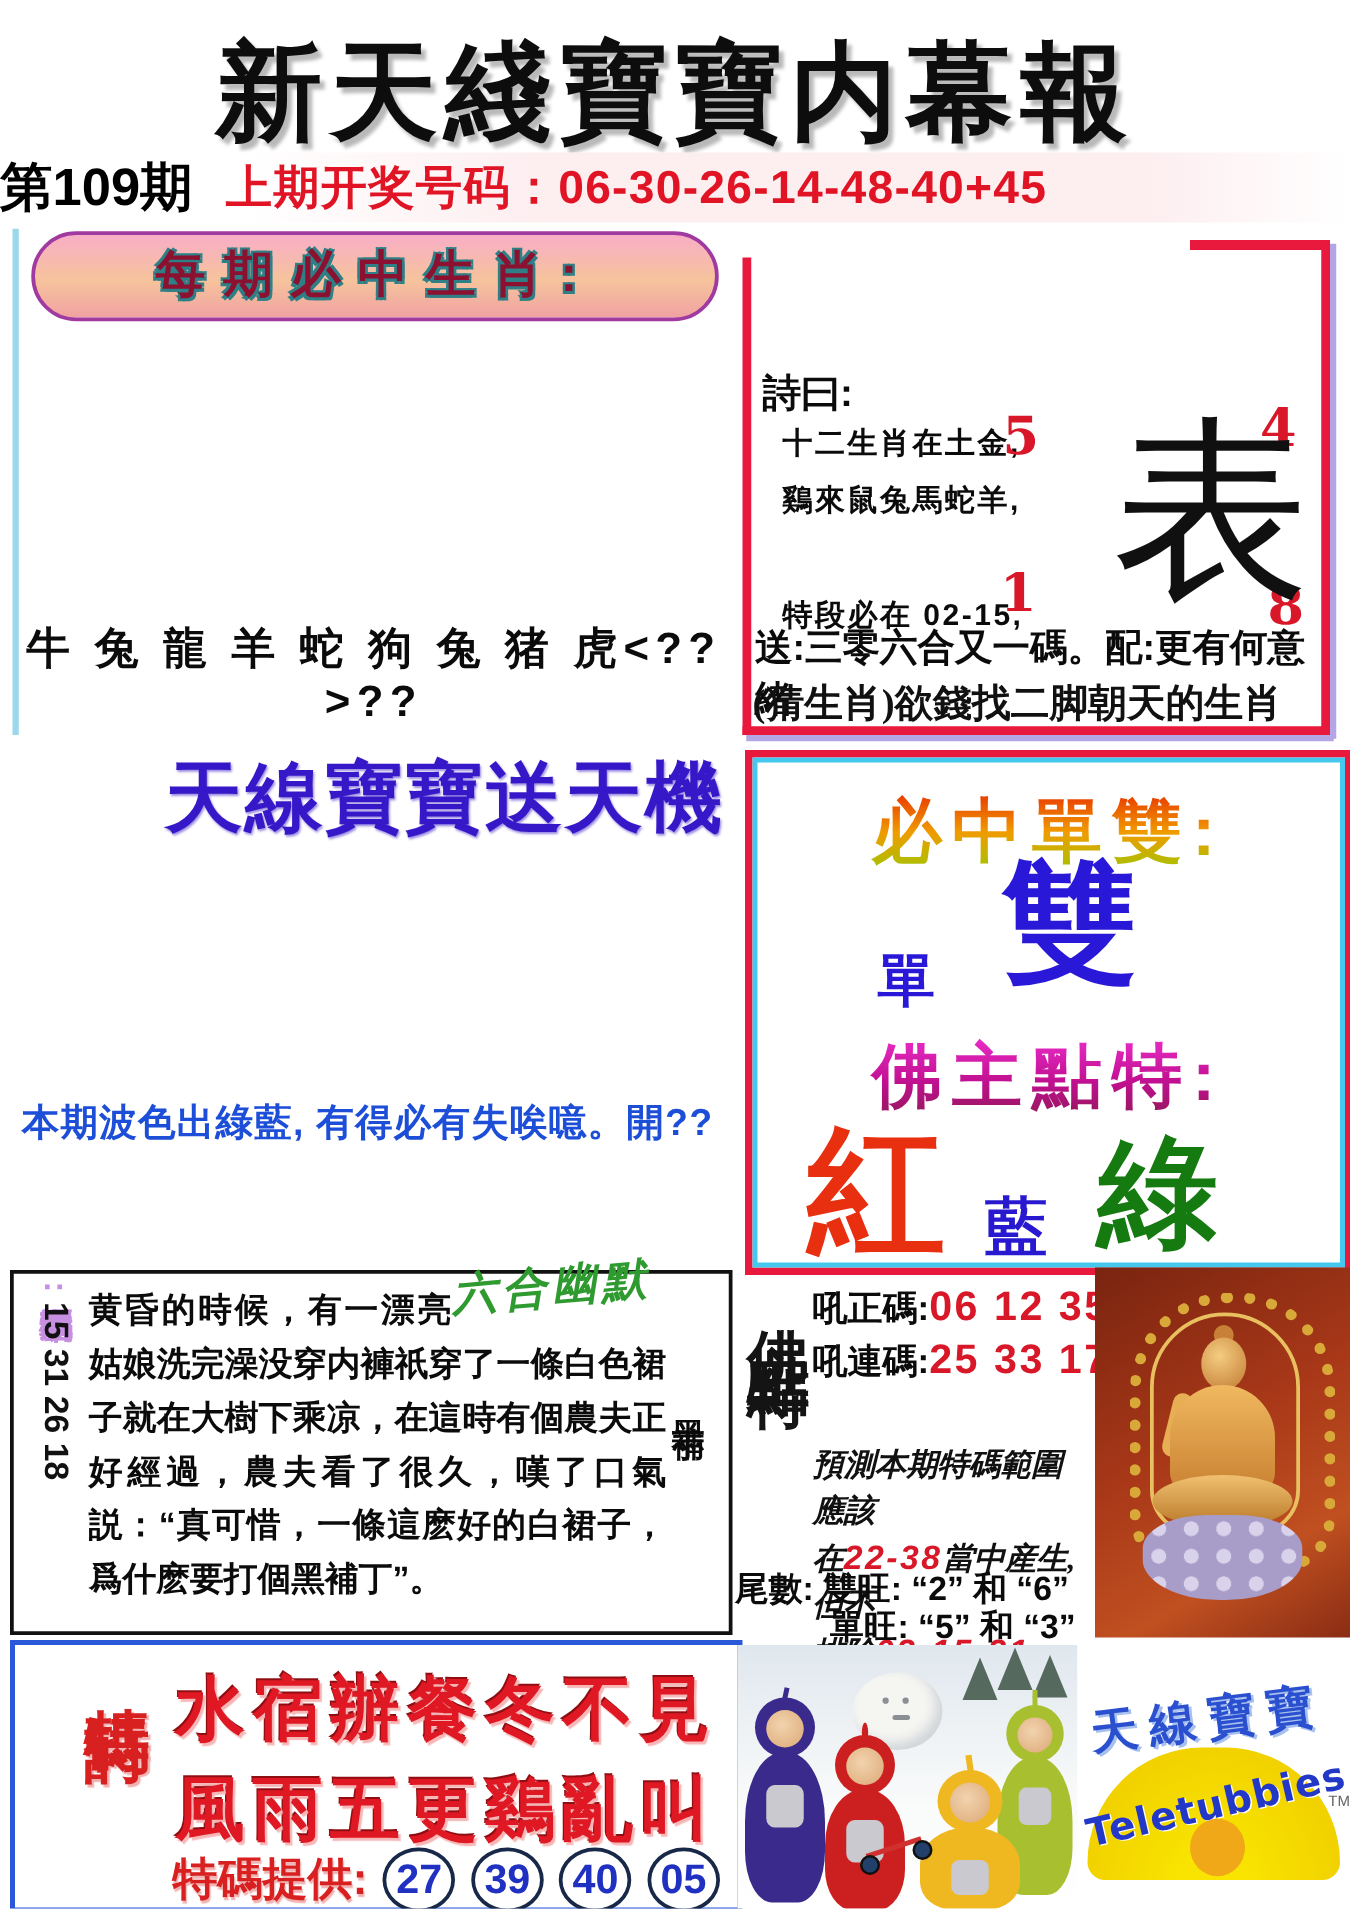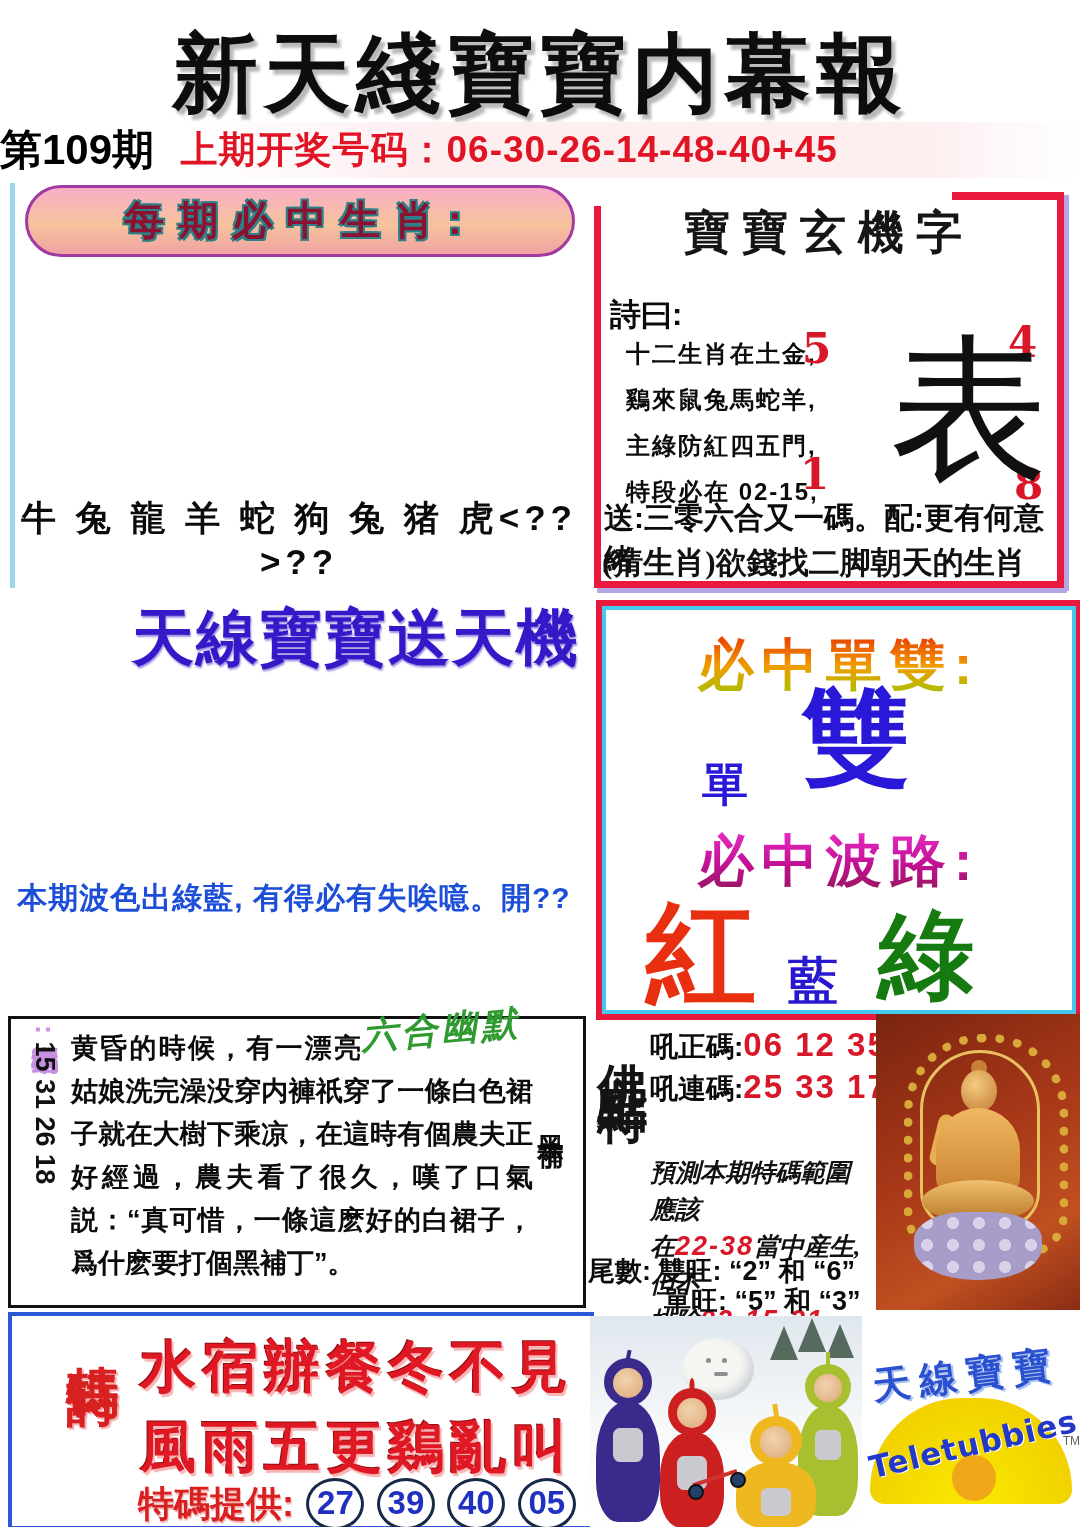--- a/index.html
+++ b/index.html
@@ -181,41 +181,39 @@
   </div>
 
   <div class="tianji-head">天線寶寶送天機</div>
   <div class="wave-line">本期波色出綠藍, 有得必有失唉噫。開??</div>
 
   <div class="mystery-box">
     <div class="mb-left"></div>
     <div class="mb-right"></div>
     <div class="mb-bottom"></div>
     <div class="mb-top"></div>
-    <div class="mb-title">寶寶玄機字</div>
     <div class="mb-shiyue">詩曰:</div>
     <div class="mb-poem" style="top:146px;">十二生肖在土金,</div>
     <div class="mb-poem" style="top:192px;">鷄來鼠兔馬蛇羊,</div>
-    <div class="mb-poem" style="top:238px;">主綠防紅四五門,</div>
     <div class="mb-poem" style="top:284px;">特段必在 02-15,</div>
     <div class="mb-num" style="left:208px;top:132px;">5</div>
     <div class="mb-num" style="left:414px;top:126px;">4</div>
     <div class="mb-num" style="left:206px;top:258px;">1</div>
     <div class="mb-num" style="left:420px;top:268px;">8</div>
     <div class="mb-big">表</div>
     <div class="mb-song">送:三零六合又一碼。配:更有何意緒</div>
     <div class="mb-guess">(猜生肖)欲錢找二脚朝天的生肖</div>
   </div>
 
   <div class="ds-box">
     <div class="ds-inner"></div>
     <div class="grad-title ds-title">必中單雙:</div>
     <div class="ds-dan">單</div>
     <div class="ds-shuang">雙</div>
-    <div class="grad-title bl-title">必中波路:</div>
+    <div class="grad-title bl-title">佛主點特:</div>
     <div class="bl-hong">紅</div>
     <div class="bl-lan">藍</div>
     <div class="bl-lv">綠</div>
   </div>
 
   <div class="humor-box">
     <div class="lucky-strip">
       <span class="lucky-label">本期幸運號碼:</span>
       <span class="lucky-nums">15 31 26 18</span>
     </div>

